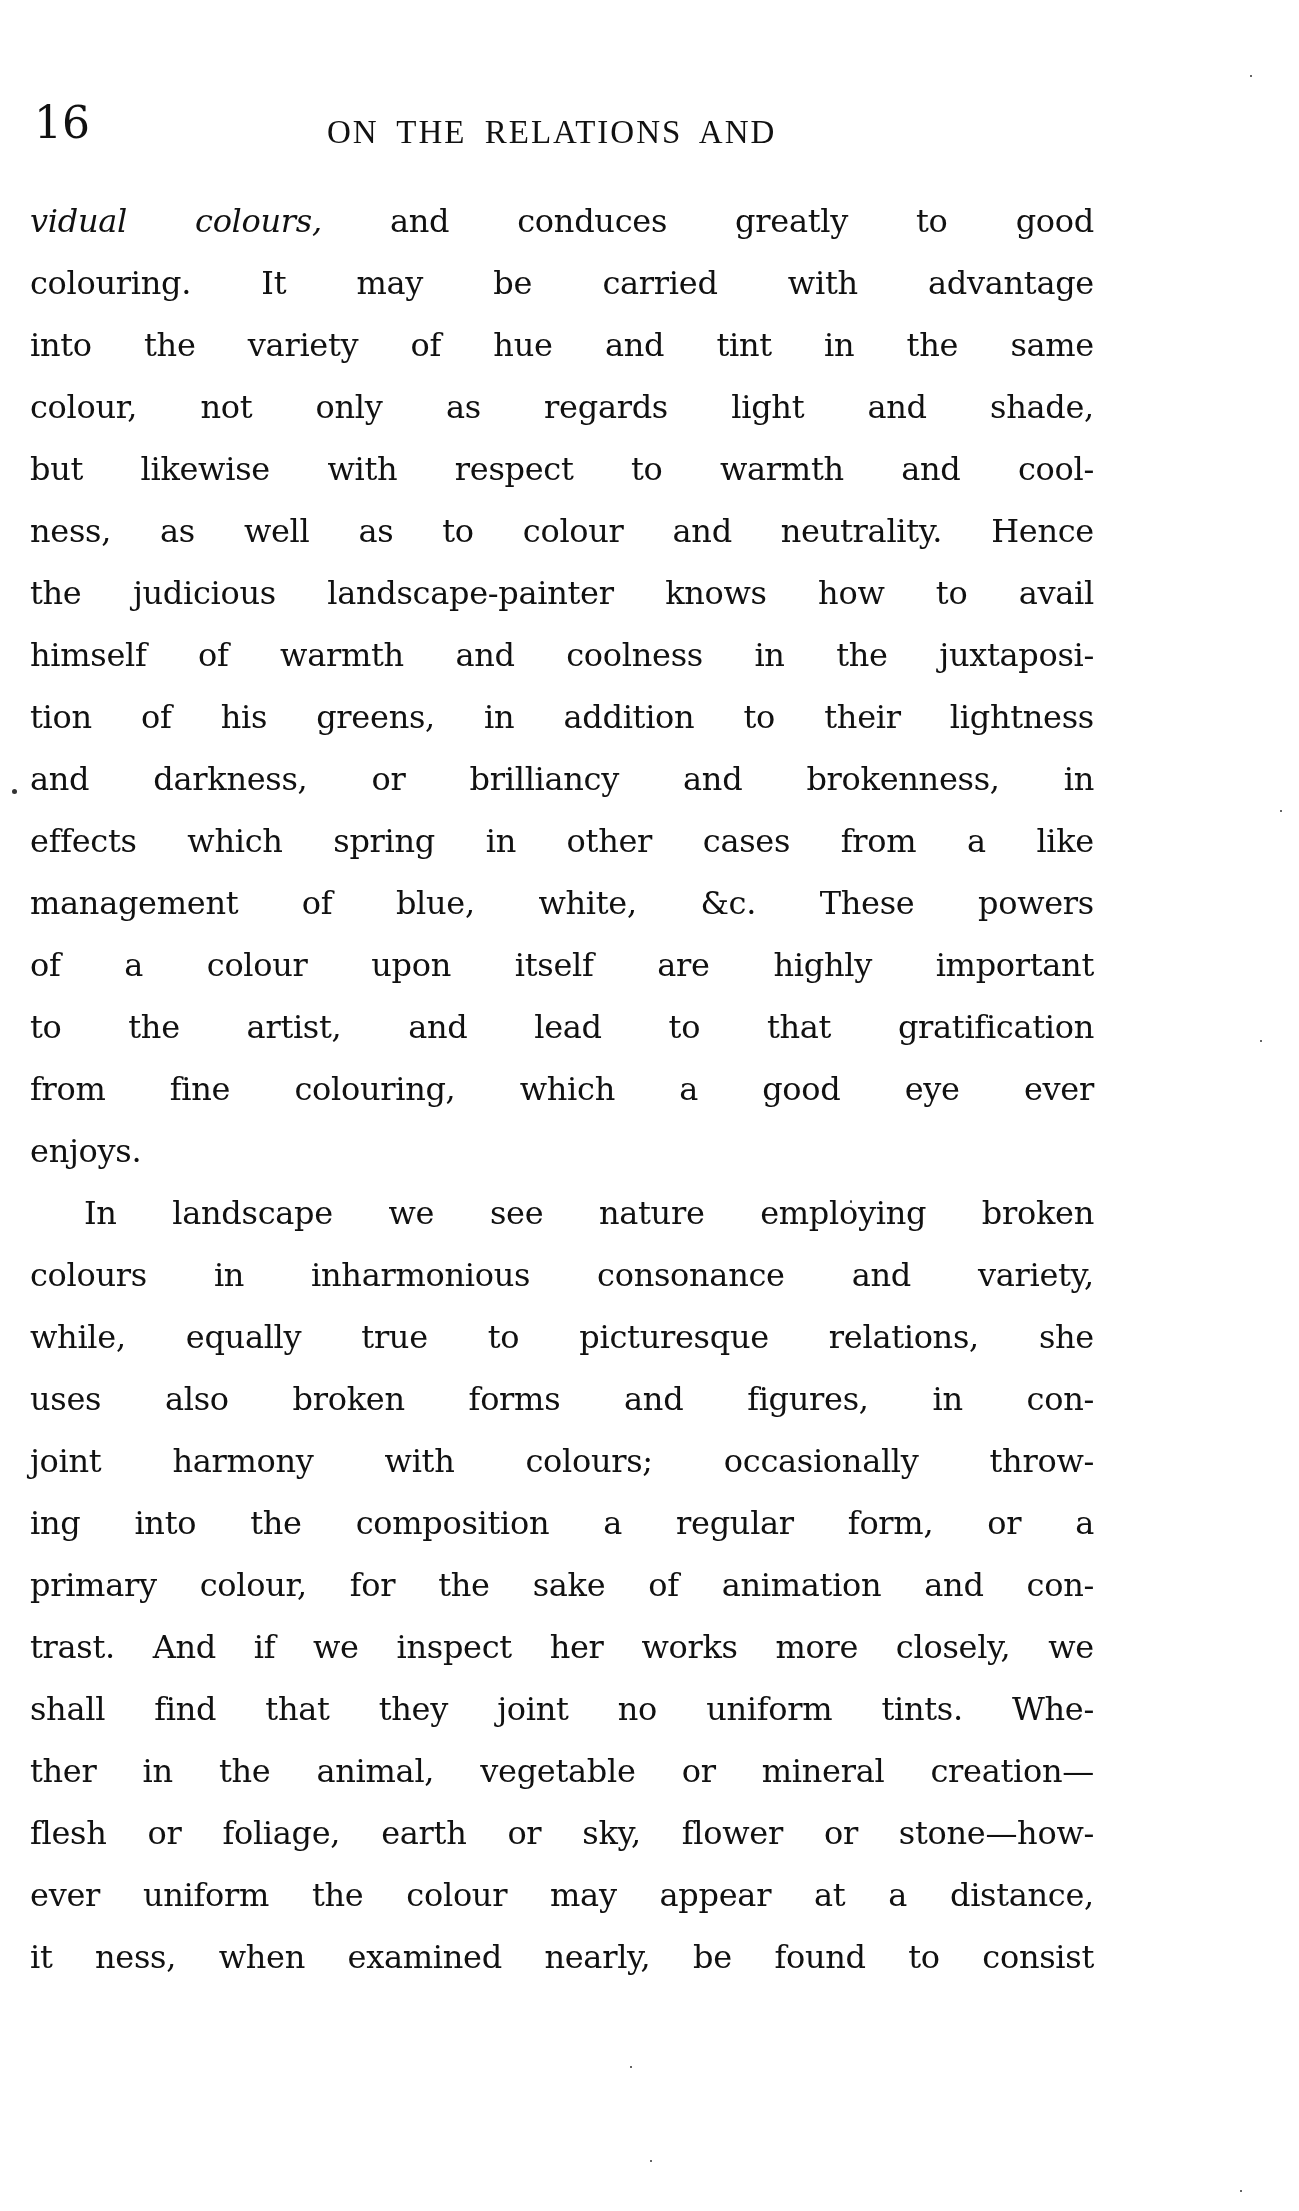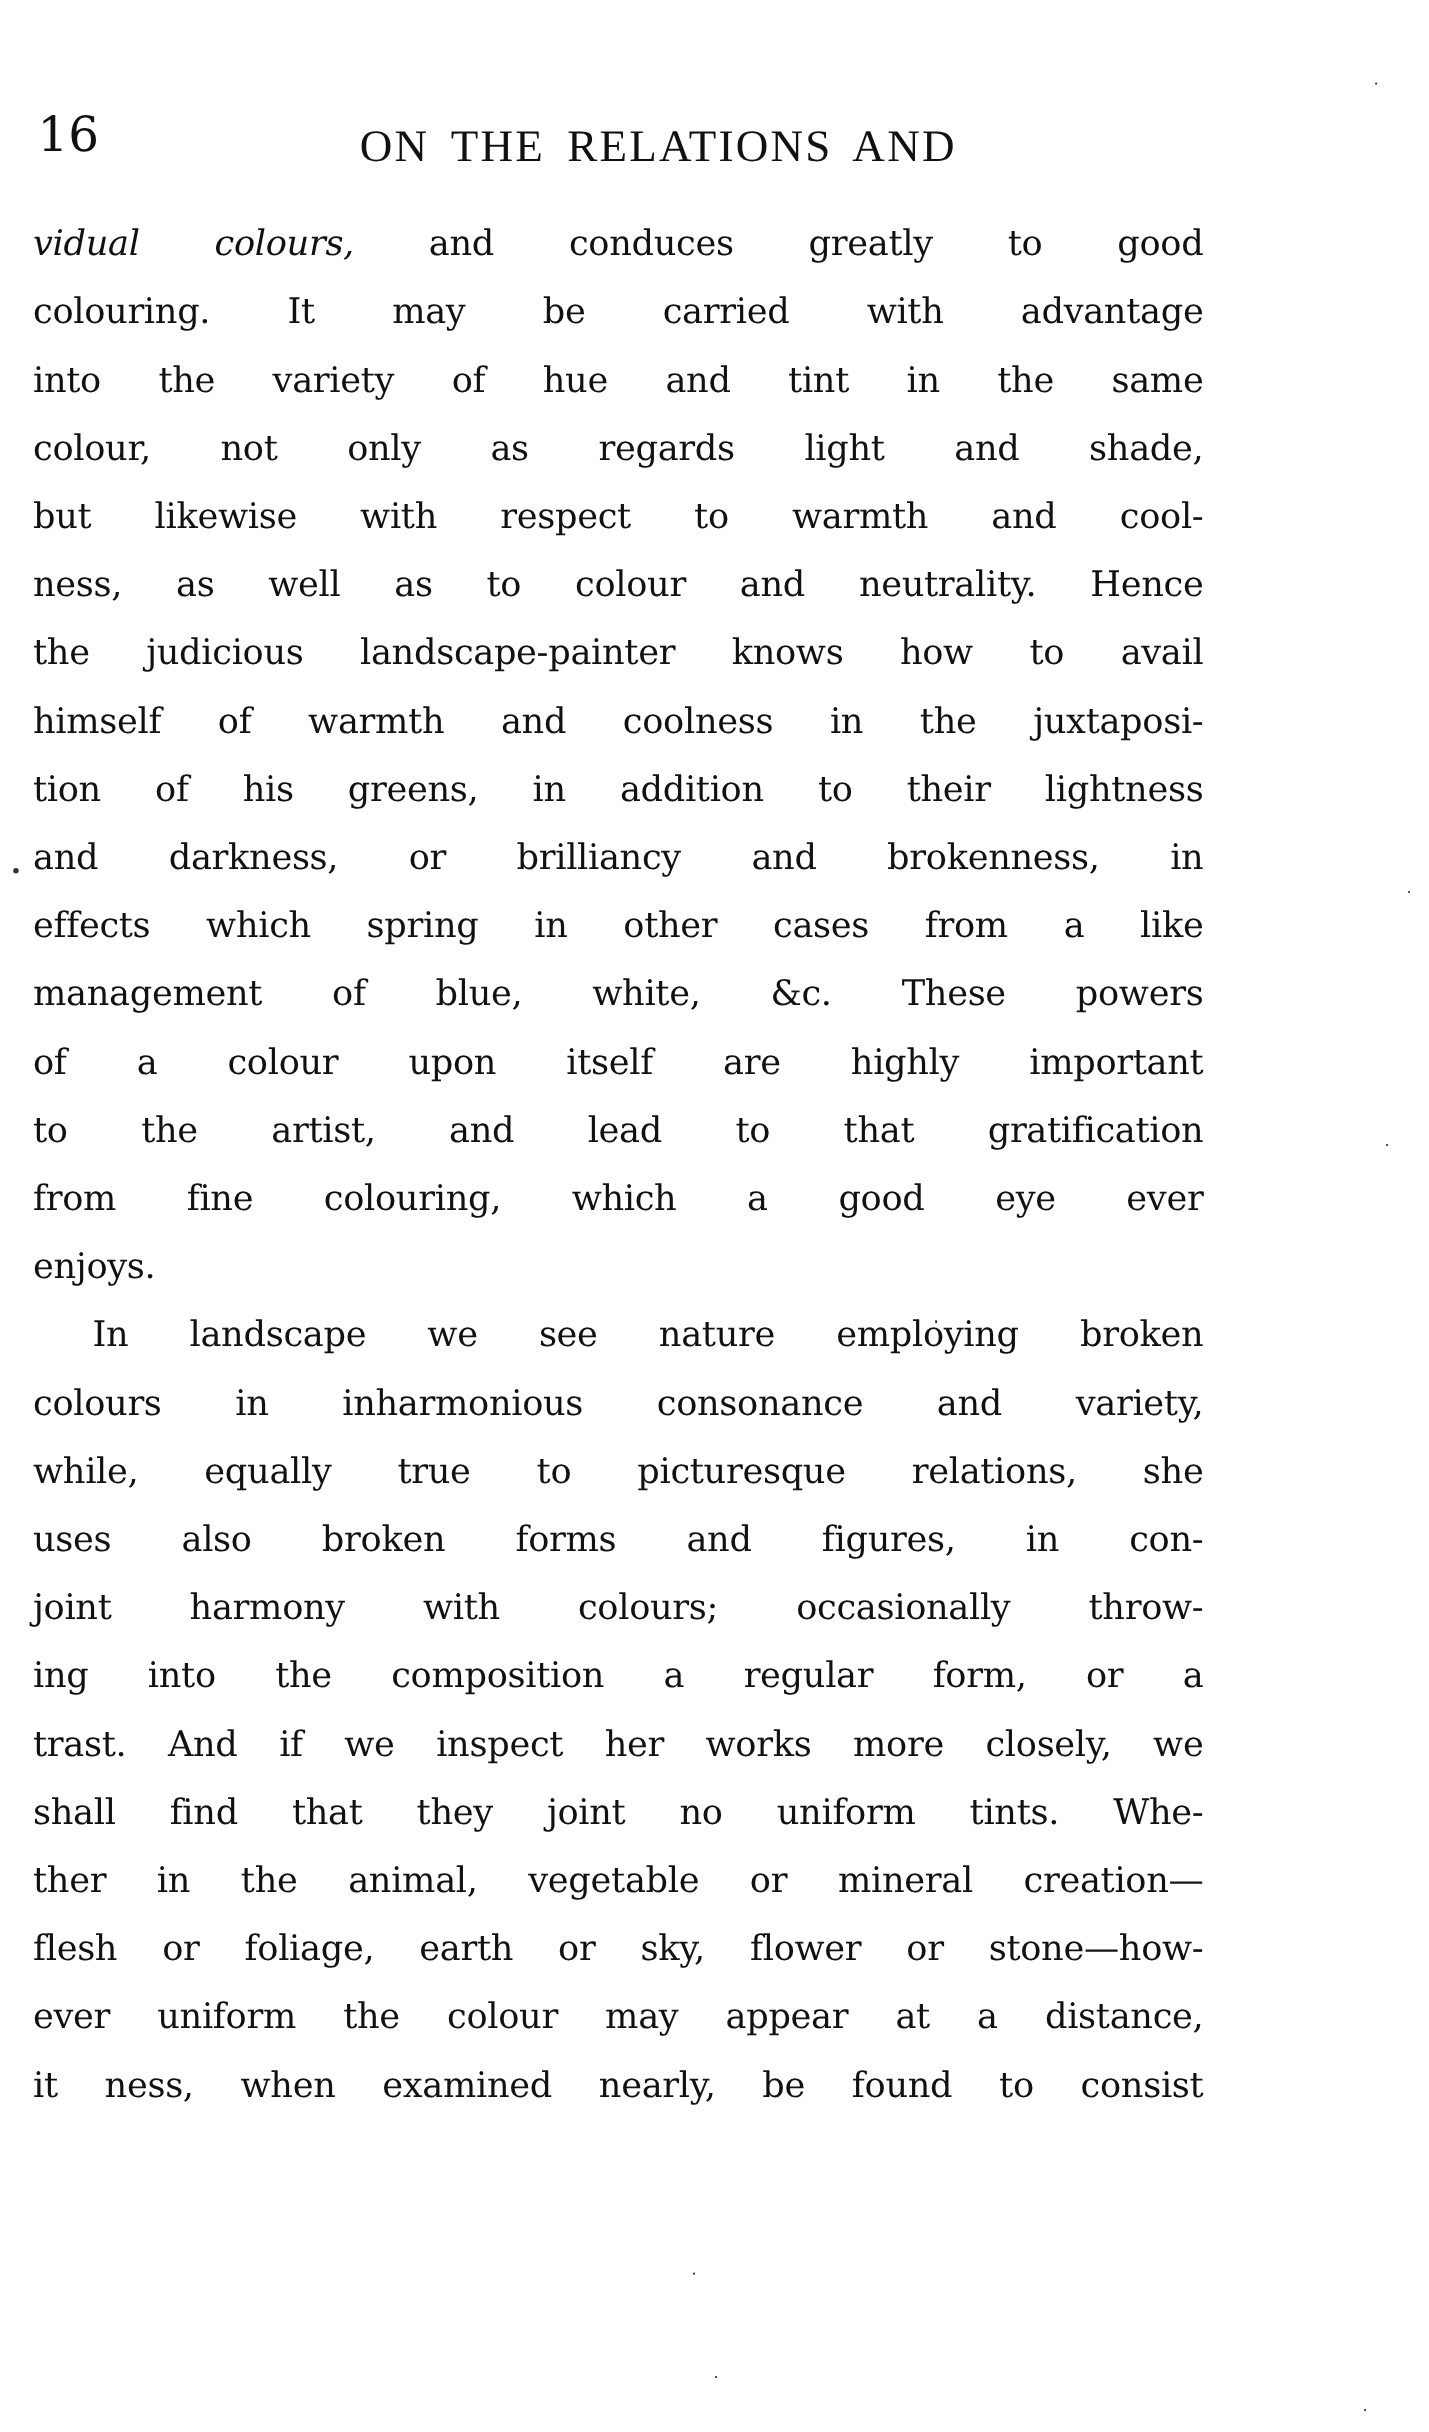--- a/index.html
+++ b/index.html
@@ -1,19 +1,19 @@
 <!DOCTYPE html>
 <html><head>
 <meta charset="utf-8">
 <style>
   html, body { margin: 0; padding: 0; background: #ffffff; }
   body { width: 1299px; height: 2211px; position: relative; overflow: hidden; color: #111; }
   .page { position: absolute; left: 0; top: 0; width: 1259px; height: 2211px; background: #fff; }
   .folio { position: absolute; left: 34px; top: 98px; font-family: "DejaVu Serif", serif; font-size: 44px; line-height: 50px; }
-  .running-head { position: absolute; left: 327px; top: 112px; font-family: "Liberation Serif", serif; font-size: 41px; letter-spacing: 2px; line-height: 40px; word-spacing: 8px; }
+  .running-head { position: absolute; left: 327px; top: 112px; font-family: "Liberation Serif", serif; font-size: 33px; letter-spacing: 2px; line-height: 40px; word-spacing: 8px; }
   .body-text { position: absolute; left: 30px; top: 190px; width: 1064px; font-family: "DejaVu Serif", serif; font-size: 32px; }
   .line { display: block; height: 62px; line-height: 62px; white-space: nowrap; text-align: justify; text-align-last: justify; letter-spacing: -0.3px; }
   .line.last { text-align-last: left; }
   .line.indent { padding-left: 54px; }
   .ital { font-style: italic; }
   .speck { position: absolute; background: #333; border-radius: 50%; }
 </style>
 </head>
 <body>
 
@@ -37,20 +37,21 @@
     <span class="line">of a colour upon itself are highly important</span>
     <span class="line">to the artist, and lead to that gratification</span>
     <span class="line">from fine colouring, which a good eye ever</span>
     <span class="line last">enjoys.</span>
     <span class="line indent">In landscape we see nature employing broken</span>
     <span class="line">colours in inharmonious consonance and variety,</span>
     <span class="line">while, equally true to picturesque relations, she</span>
     <span class="line">uses also broken forms and figures, in con-</span>
     <span class="line">joint harmony with colours; occasionally throw-</span>
     <span class="line">ing into the composition a regular form, or a</span>
+    <span class="line">primary colour, for the sake of animation and con-</span>
     <span class="line">trast. And if we inspect her works more closely, we</span>
     <span class="line">shall find that they joint no uniform tints. Whe-</span>
     <span class="line">ther in the animal, vegetable or mineral creation—</span>
     <span class="line">flesh or foliage, earth or sky, flower or stone—how-</span>
     <span class="line">ever uniform the colour may appear at a distance,</span>
     <span class="line">it ness, when examined nearly, be found to consist</span>
   </div>
 
   <span class="speck" style="left:12px; top:789px; width:5px; height:5px;"></span>
   <span class="speck" style="left:1250px; top:75px; width:2px; height:2px;"></span>

